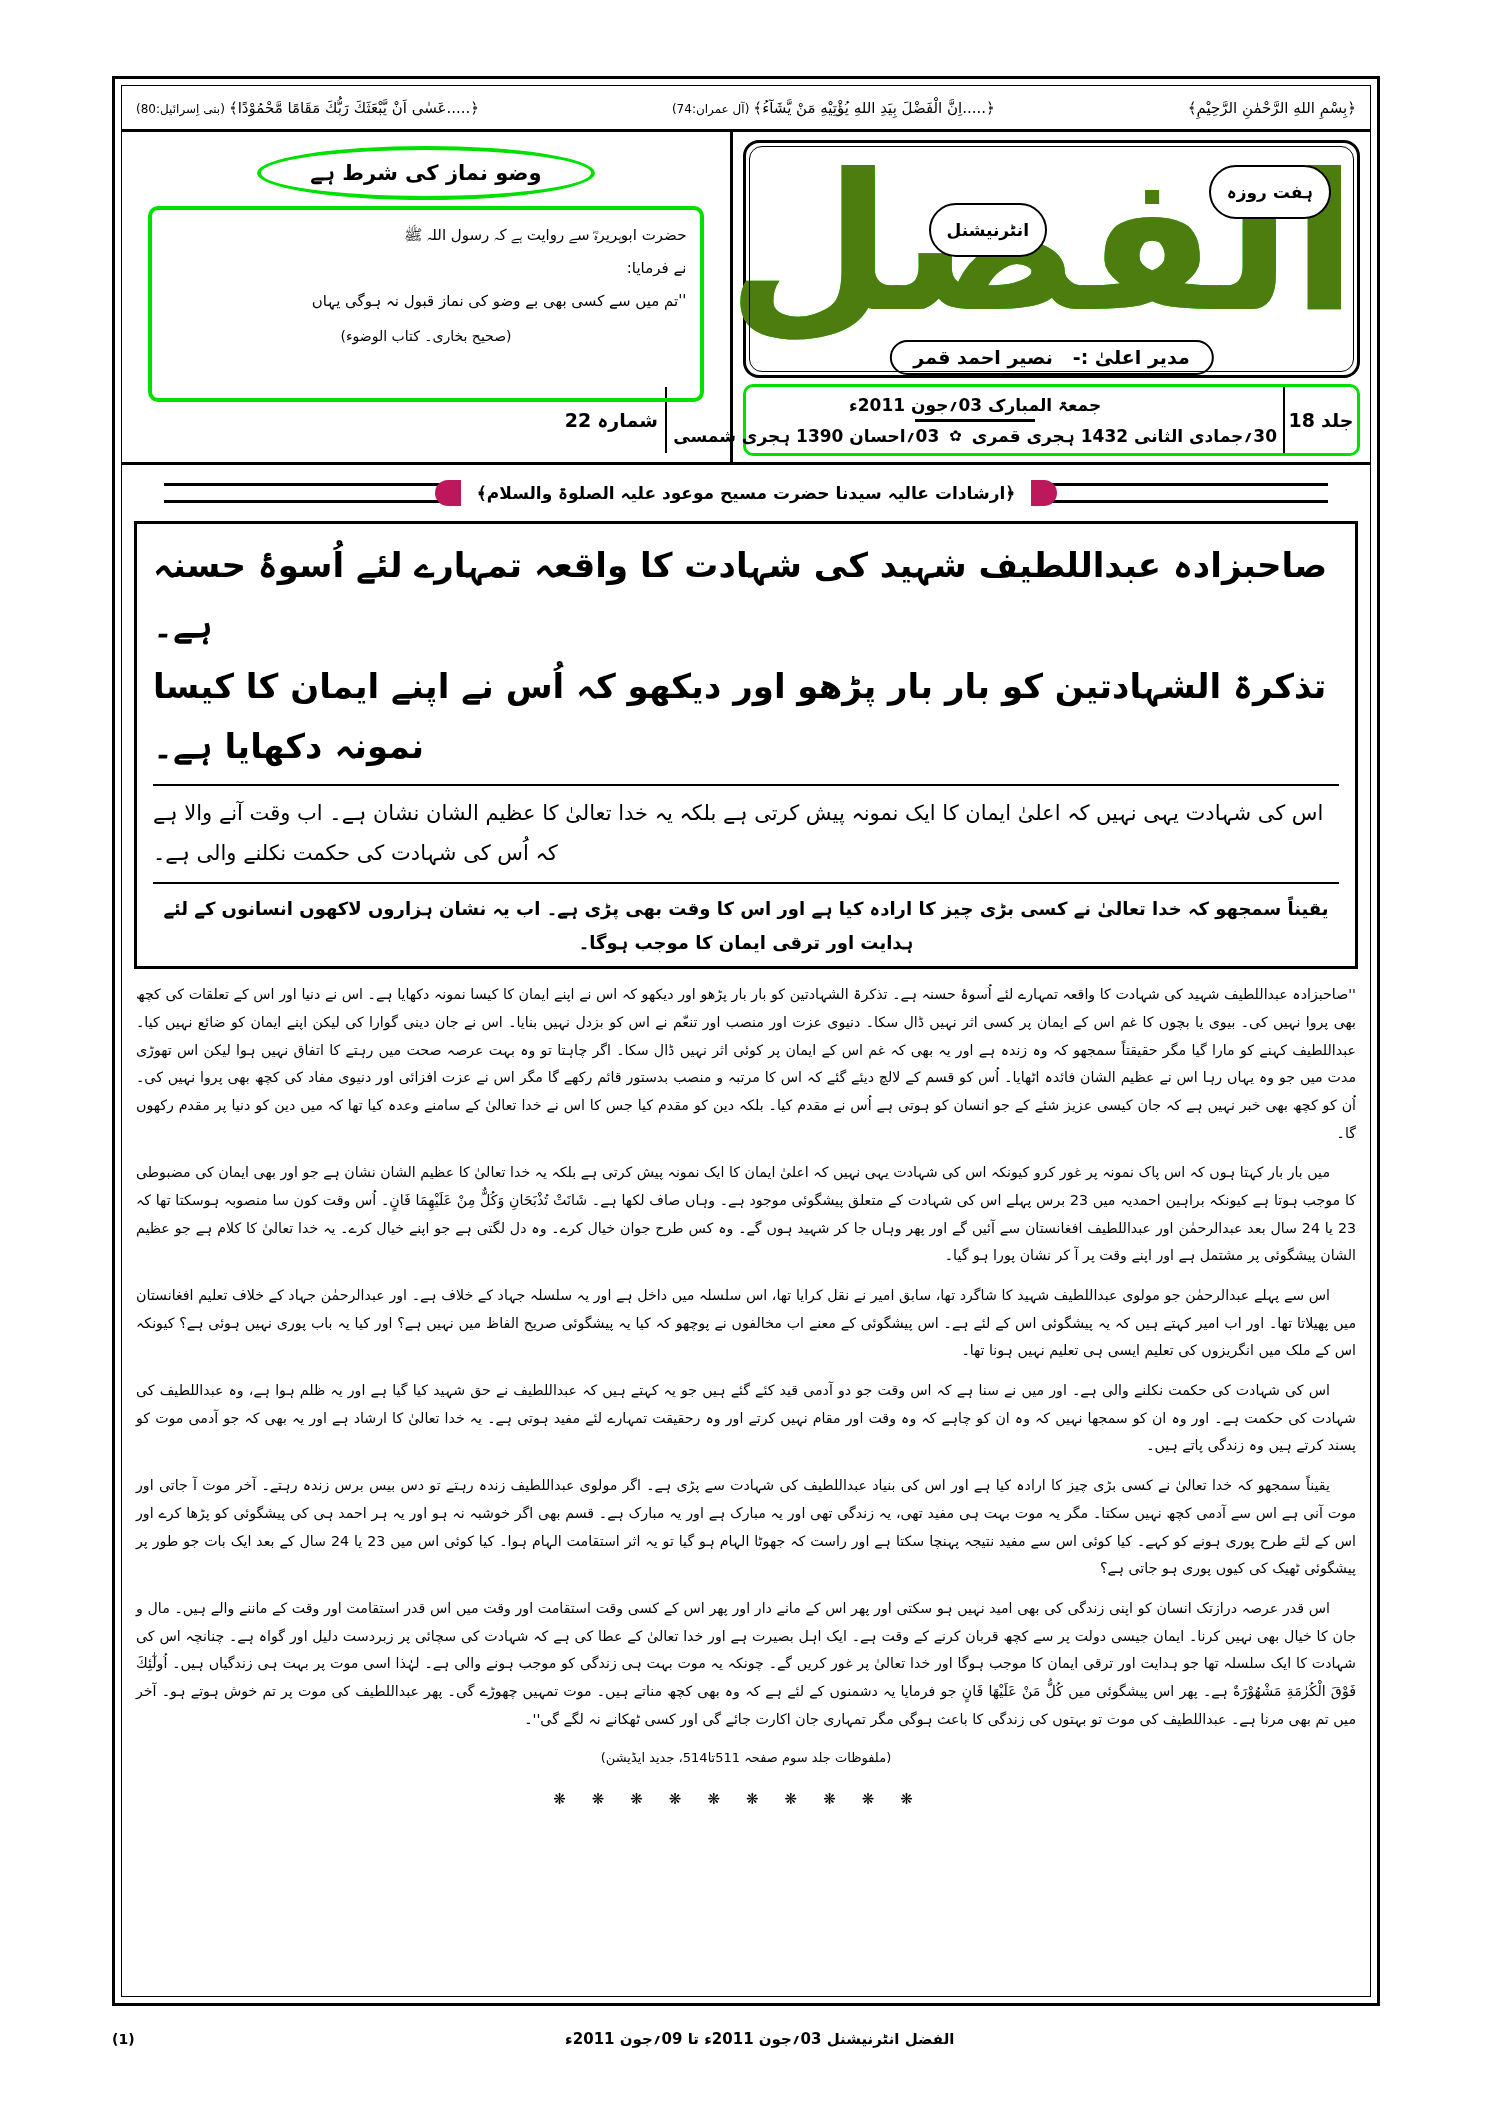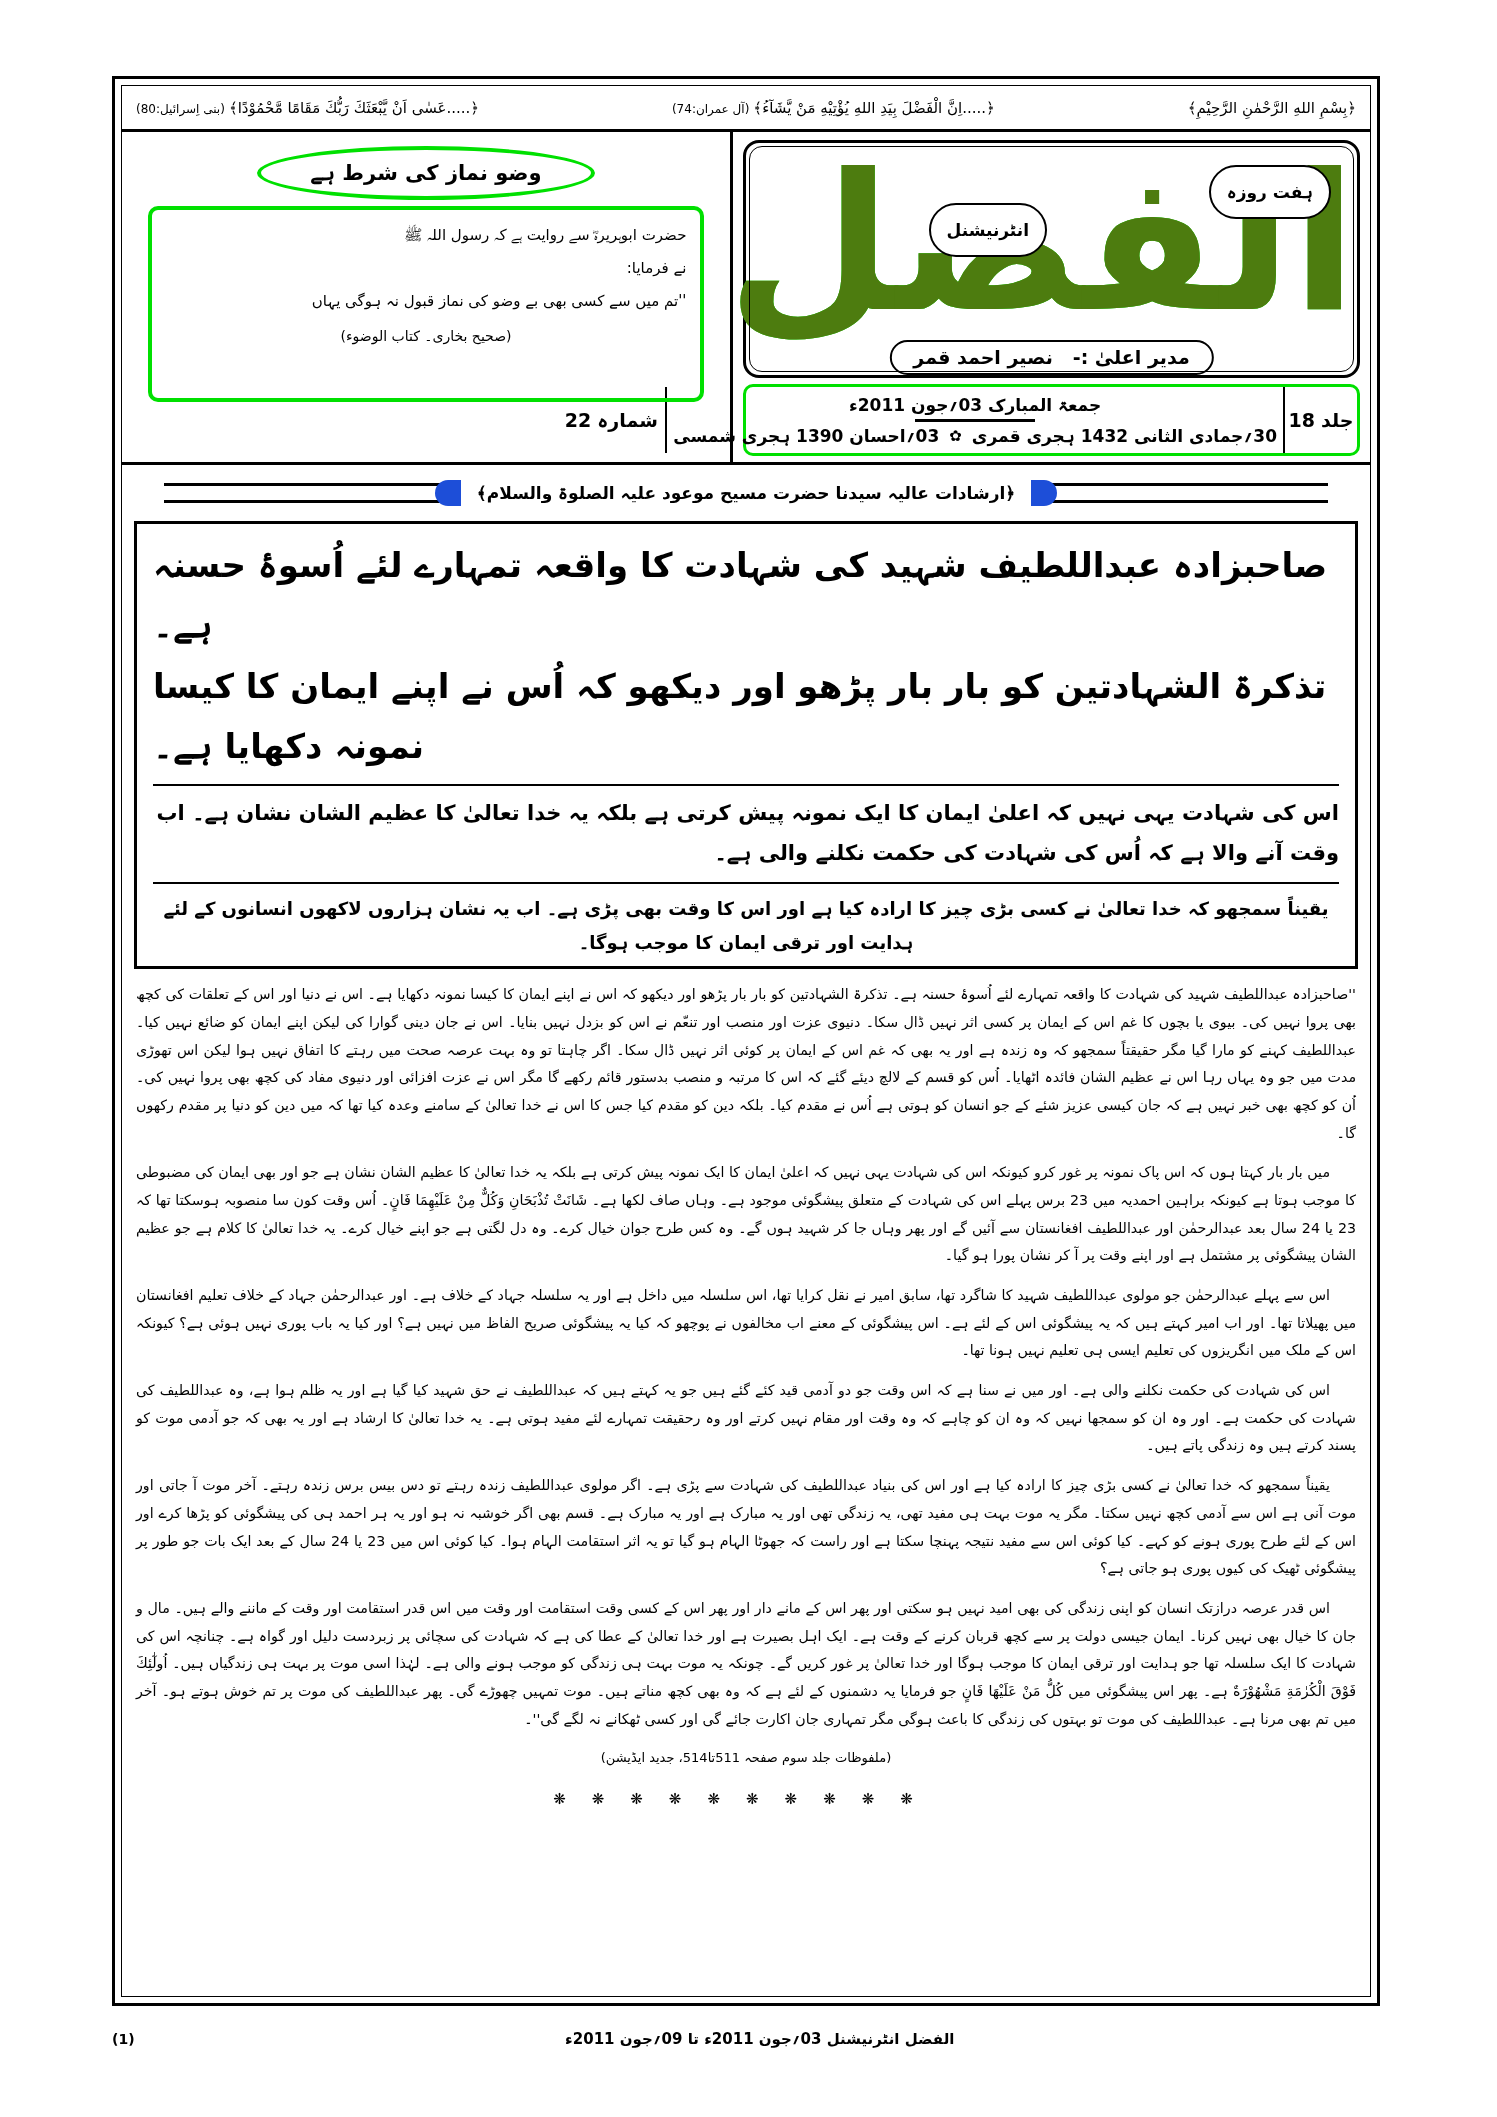--- a/index.html
+++ b/index.html
@@ -170,21 +170,21 @@
     display:flex;align-items:center;justify-content:center;
   }
   .section-bar .stripes{
     position:absolute;left:42px;right:42px;top:50%;transform:translateY(-50%);
     height:14px;
     border-top:3px solid #000;border-bottom:3px solid #000;
     background:#fff;
   }
   .section-pill{
     position:relative;
-    background:#1d4ed8;
+    background:#be185d;
     border-radius:22px;
     height:26px;
     padding:0 26px;
     display:flex;
     z-index:2;
   }
   .section-pill .pill-inner{
     background:#fff;
     height:26px;
     display:flex;align-items:center;
@@ -203,21 +203,21 @@
   .headline{
     font-size:34px;
     line-height:1.75;
     font-weight:bold;
     text-align:left;
     letter-spacing:0;
   }
   .headline div{margin:2px 0;}
   .sub-rule{height:2px;background:#000;margin:8px 0;}
   .subhead{
-    font-size:21px;line-height:1.9;text-align:right;font-weight:bold;
+    font-size:21px;line-height:1.9;text-align:left;font-weight:normal;
   }
   .subhead2{
     font-size:18px;line-height:1.9;text-align:center;font-weight:bold;
   }
 
   
   .body-wrap{
     margin:12px 14px 0 14px;
     font-size:14.2px;
     line-height:1.95;

